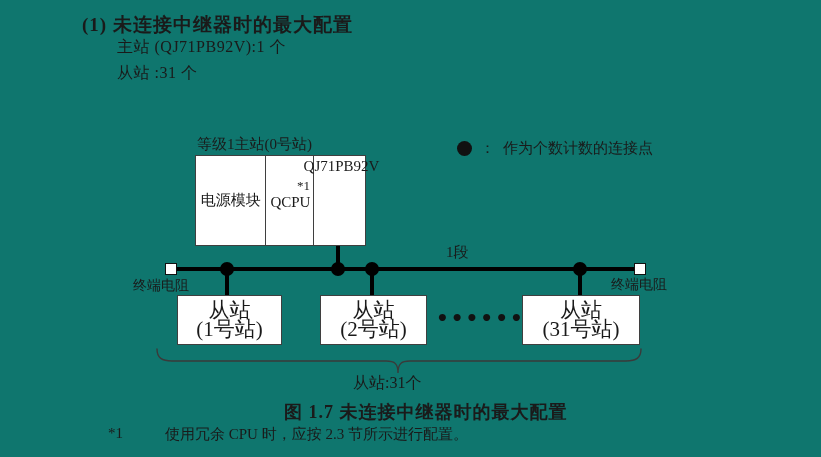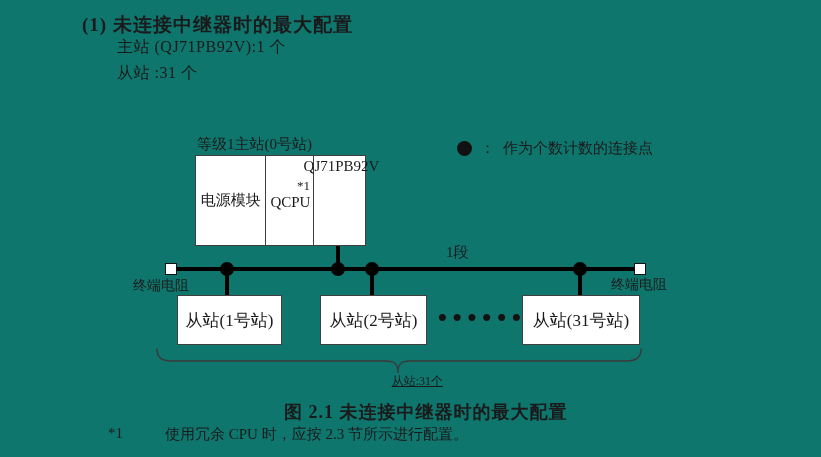--- a/index.html
+++ b/index.html
@@ -60,30 +60,30 @@
     width: 12px; height: 12px;
     background: #fff; border: 1.5px solid #111;
   }
   .tlabel { font-size: 14px; }
   .seg { font-size: 15px; }
 
   
   .s-box {
     border: 1px solid #3f3f3f; background: #fff;
     height: 50px;
-    display: flex; flex-direction: row;
+    display: flex; flex-direction: column;
     align-items: center; justify-content: center;
-    font-size: 17px; line-height: 19px;
+    font-size: 21px; line-height: 19px;
   }
   .ellipsis {
     font-size: 20px; font-weight: bold; letter-spacing: 2px;
     color: #111; font-family: "DejaVu Sans", sans-serif;
   }
 
-  .brace-label { font-size: 12px; width: 90px; text-align: right; text-decoration: underline; }
+  .brace-label { font-size: 16px; width: 90px; text-align: left; }
   .caption { font-size: 18px; font-weight: bold; letter-spacing: 1px; }
   .footnote { font-size: 15px; }
 </style>
 </head>
 <body>
 
 <div class="page">
 
   <div class="abs title" style="left:82px; top:12px;">(1) 未连接中继器时的最大配置</div>
   <div class="abs hline" style="left:117px; top:37px;">主站 (QJ71PB92V):1 个</div>
@@ -141,17 +141,17 @@
   <div class="abs s-box" style="left:522px; top:295px; width:118px;">
     <span>从站</span>
     <span>(31号站)</span>
   </div>
 
   <svg class="abs" style="left:155px; top:347px;" width="490" height="30" viewBox="0 0 490 30">
     <path d="M 2 2 C 2 11, 7 14, 17 14 L 231 14 C 240 14, 243 17, 243 26 C 243 17, 246 14, 255 14 L 471 14 C 481 14, 486 11, 486 2" fill="none" stroke="#3a3a3a" stroke-width="1.4" stroke-linecap="round"></path>
   </svg>
   <div class="abs brace-label" style="left:353px; top:373px;">从站:31个</div>
 
-  <div class="abs caption" style="left:284px; top:400px;">图 2.1 未连接中继器时的最大配置</div>
+  <div class="abs caption" style="left:284px; top:400px;">图 1.7 未连接中继器时的最大配置</div>
   <div class="abs footnote" style="left:108px; top:425px;">*1</div>
   <div class="abs footnote" style="left:165px; top:425px;">使用冗余 CPU 时，应按 2.3 节所示进行配置。</div>
 
 </div>
 
 </body></html>

